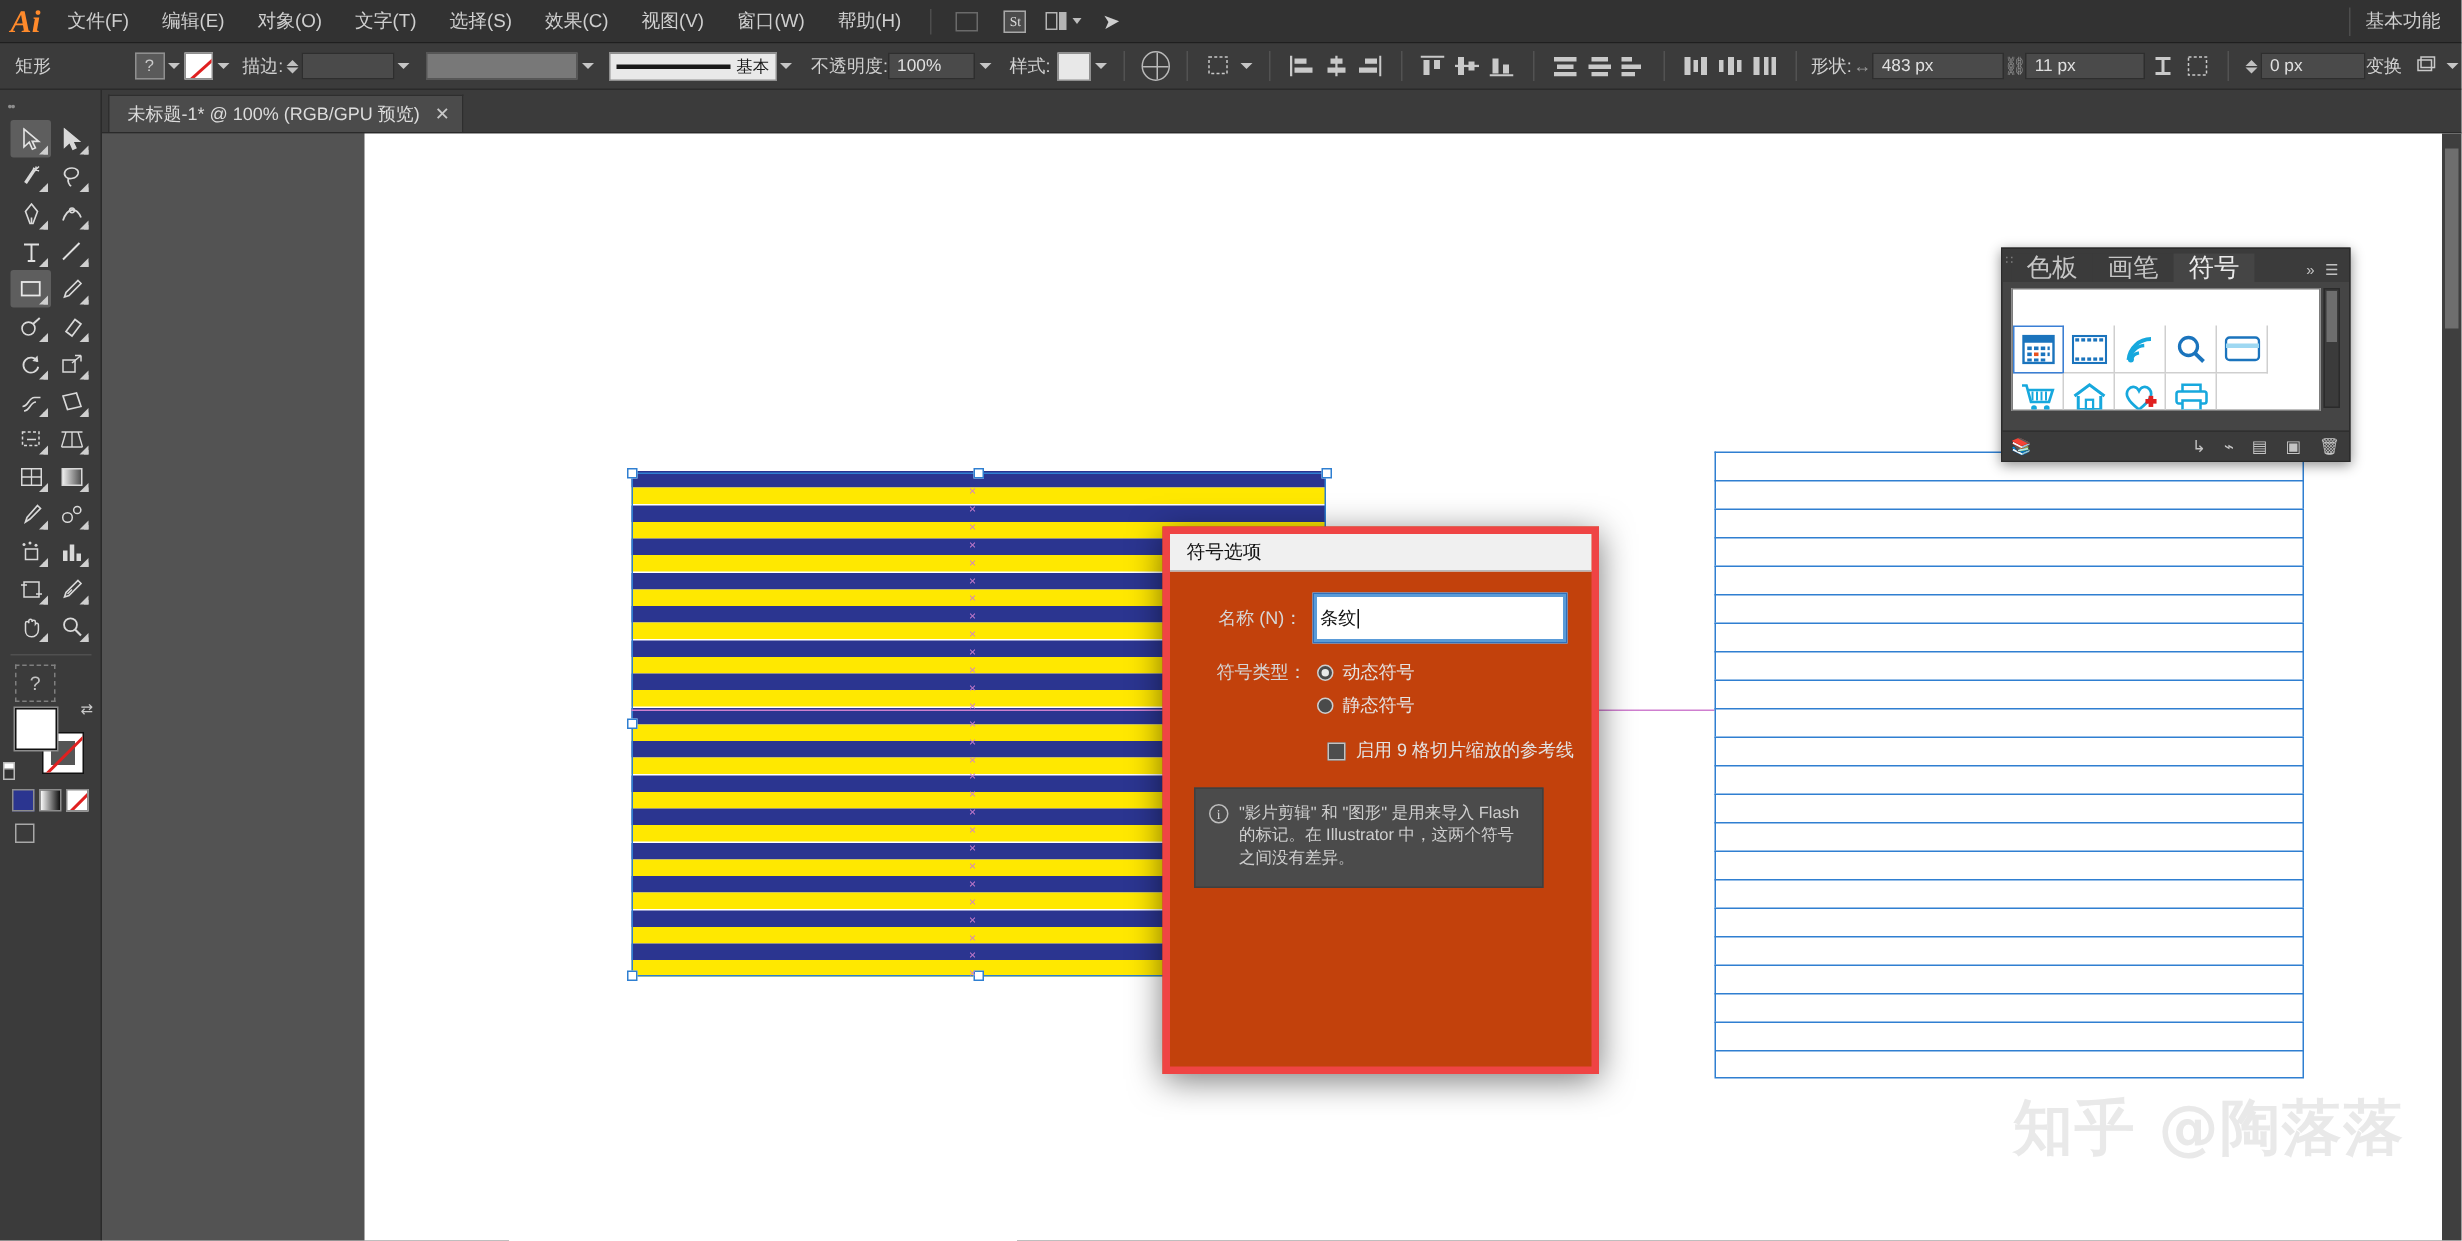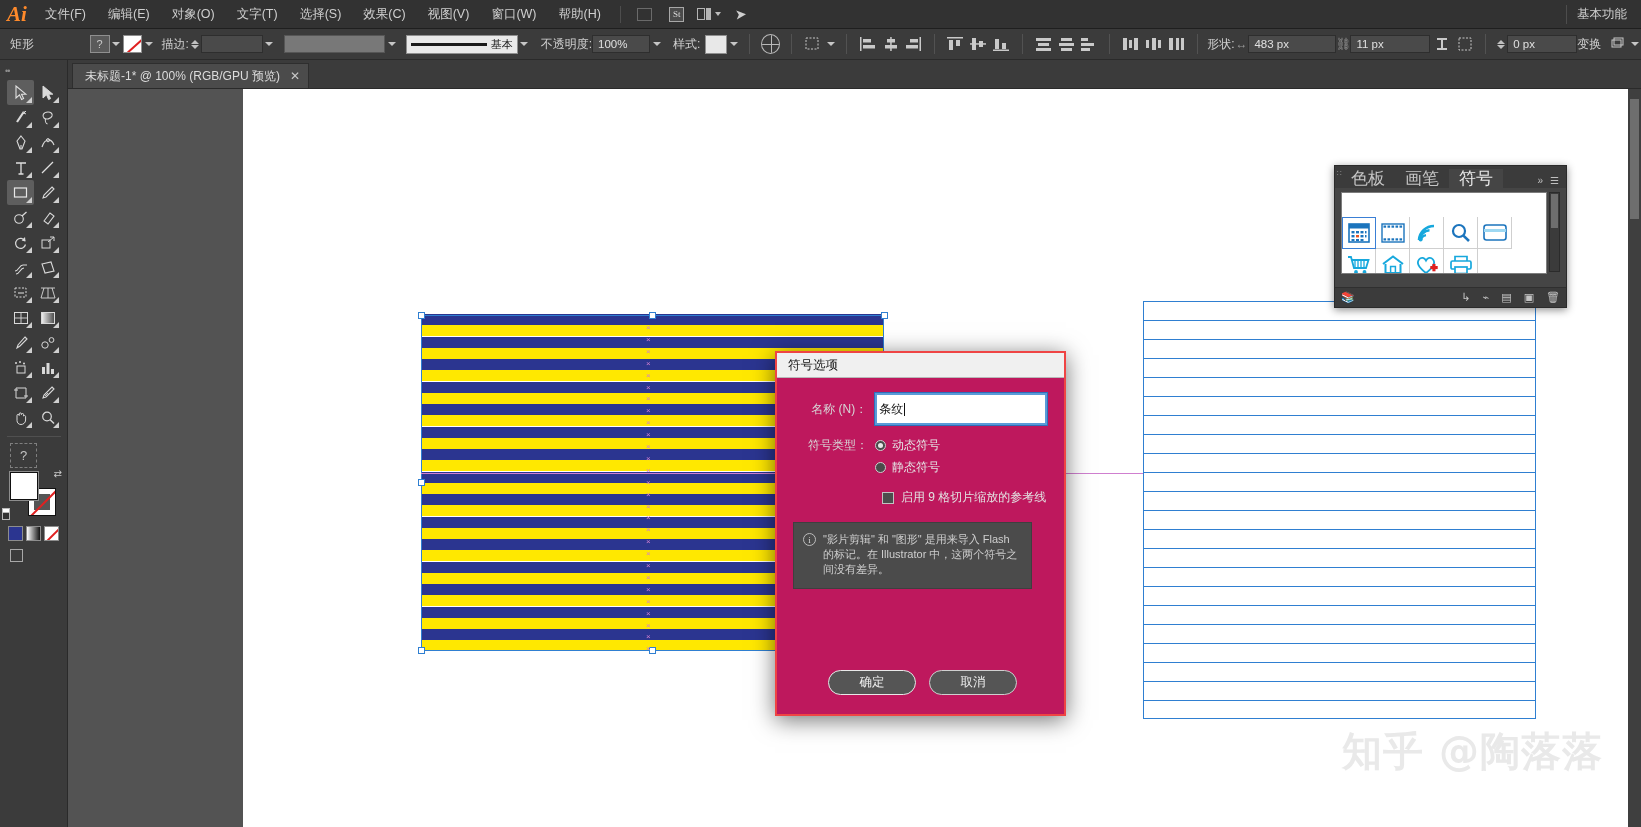--- a/index.html
+++ b/index.html
@@ -225,21 +225,21 @@
   .sp-foot {
     position:absolute; left:0; bottom:0; width:231px; height:20px; background:#3b3b3b;
     display:flex; align-items:center; padding:0 6px; gap:10px; color:#c4c4c4; font-size:11px;
     border-top:1px solid #2f2f2f;
   }
   .sp-foot .sp-f-r { margin-left:auto; display:flex; gap:12px; align-items:center; }
 
   
   .dlg {
     position:absolute; left:775px; top:351px; width:291px; height:365px;
-    background:#be185d; border:2px solid #ef4444; box-shadow:0 4px 22px rgba(0,0,0,.55);
+    background:#c2410c; border:5px solid #ef4444; box-shadow:0 4px 22px rgba(0,0,0,.55);
   }
   .dlg-title {
     height:25px; background:#f0f0f0; color:#111; font-size:12.5px;
     display:flex; align-items:center; padding-left:11px; border-bottom:1px solid #b9b9b9;
   }
   .dlg-body { padding:14px 16px 0 0; }
   .frow { display:flex; align-items:center; margin-bottom:11px; }
   .flabel {
     width:98px; text-align:right; padding-right:7px; font-size:12px; color:#d6d6d6;
     white-space:nowrap;
@@ -960,19 +960,15 @@
         <span class="chk"></span>
         <span class="chk-lbl">启用 9 格切片缩放的参考线</span>
       </div>
 
       <div class="info-box">
         <span class="info-i">i</span>
         <span class="info-txt">"影片剪辑" 和 "图形" 是用来导入 Flash 的标记。在 Illustrator 中，这两个符号之间没有差异。</span>
       </div>
     </div>
 
-    <div class="dlg-btns">
-      <div class="btn primary">确定</div>
-      <div class="btn">取消</div>
-    </div>
   </div>
 
 </div>
 
 </body></html>

